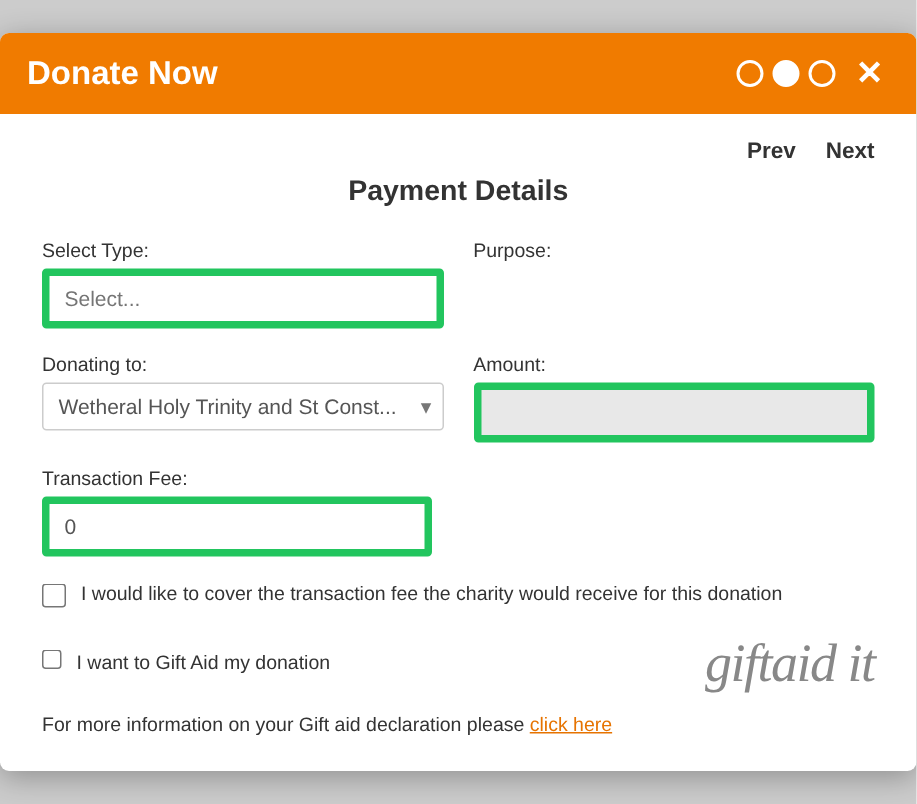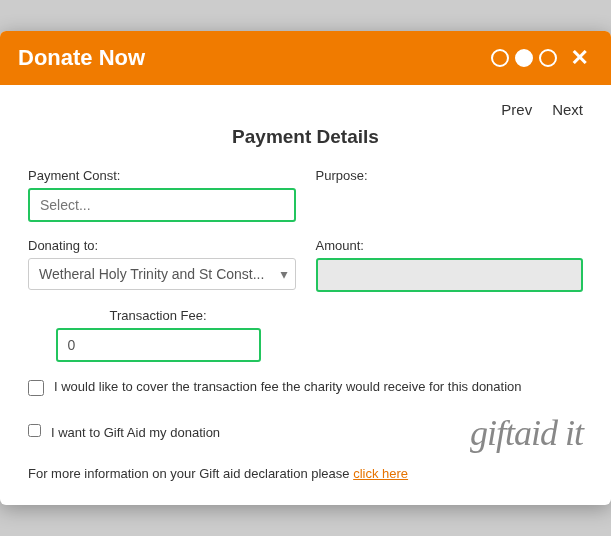--- a/index.html
+++ b/index.html
@@ -67,21 +67,21 @@
       display: flex;
       justify-content: flex-end;
       gap: 20px;
       margin-bottom: 8px;
     }
     .nav-link {
       color: #333;
       font-size: 15px;
       cursor: pointer;
       text-decoration: none;
-      font-weight: normal;
+      font-weight: bold;
     }
     .section-title {
       text-align: center;
       font-size: 19px;
       font-weight: bold;
       color: #333;
       margin-bottom: 20px;
     }
     .form-row {
       display: flex;
@@ -92,21 +92,21 @@
       flex: 1;
       display: flex;
       flex-direction: column;
     }
     .form-label {
       font-size: 13px;
       color: #333;
       margin-bottom: 5px;
     }
     .form-control {
-      border: 2px solid #22c55e;
+      border: 5px solid #22c55e;
       border-radius: 3px;
       padding: 7px 10px;
       font-size: 14px;
       color: #555;
       background: #fff;
       outline: none;
     }
     .form-control.disabled, .form-control[disabled] {
       background: #e8e8e8;
       color: #888;
@@ -207,21 +207,21 @@
   <div class="modal-body">
     <div class="nav-row">
       <a class="nav-link">Prev</a>
       <a class="nav-link">Next</a>
     </div>
 
     <div class="section-title">Payment Details</div>
 
     <div class="form-row">
       <div class="form-group">
-        <label class="form-label">Payment Const:</label>
+        <label class="form-label">Select Type:</label>
         <input type="text" class="form-control" placeholder="Select..." style="">
       </div>
       <div class="form-group">
         <label class="form-label">Purpose:</label>
       </div>
     </div>
 
     <div class="form-row">
       <div class="form-group">
         <label class="form-label">Donating to:</label>
@@ -231,21 +231,21 @@
           </select>
         </div>
       </div>
       <div class="form-group">
         <label class="form-label">Amount:</label>
         <input type="text" class="form-control disabled" disabled="" style="">
       </div>
     </div>
 
     <div class="form-row">
-      <div class="form-group single-col" style="max-width: 260px; align-items: center;">
+      <div class="form-group single-col" style="max-width: 260px;">
         <label class="form-label">Transaction Fee:</label>
         <input type="text" class="form-control" value="0" style="">
       </div>
     </div>
 
     <div class="checkbox-row">
       <input type="checkbox" id="cover-fee" style="">
       <label class="checkbox-label" for="cover-fee">I would like to cover the transaction fee the charity would receive for this donation</label>
     </div>
 

